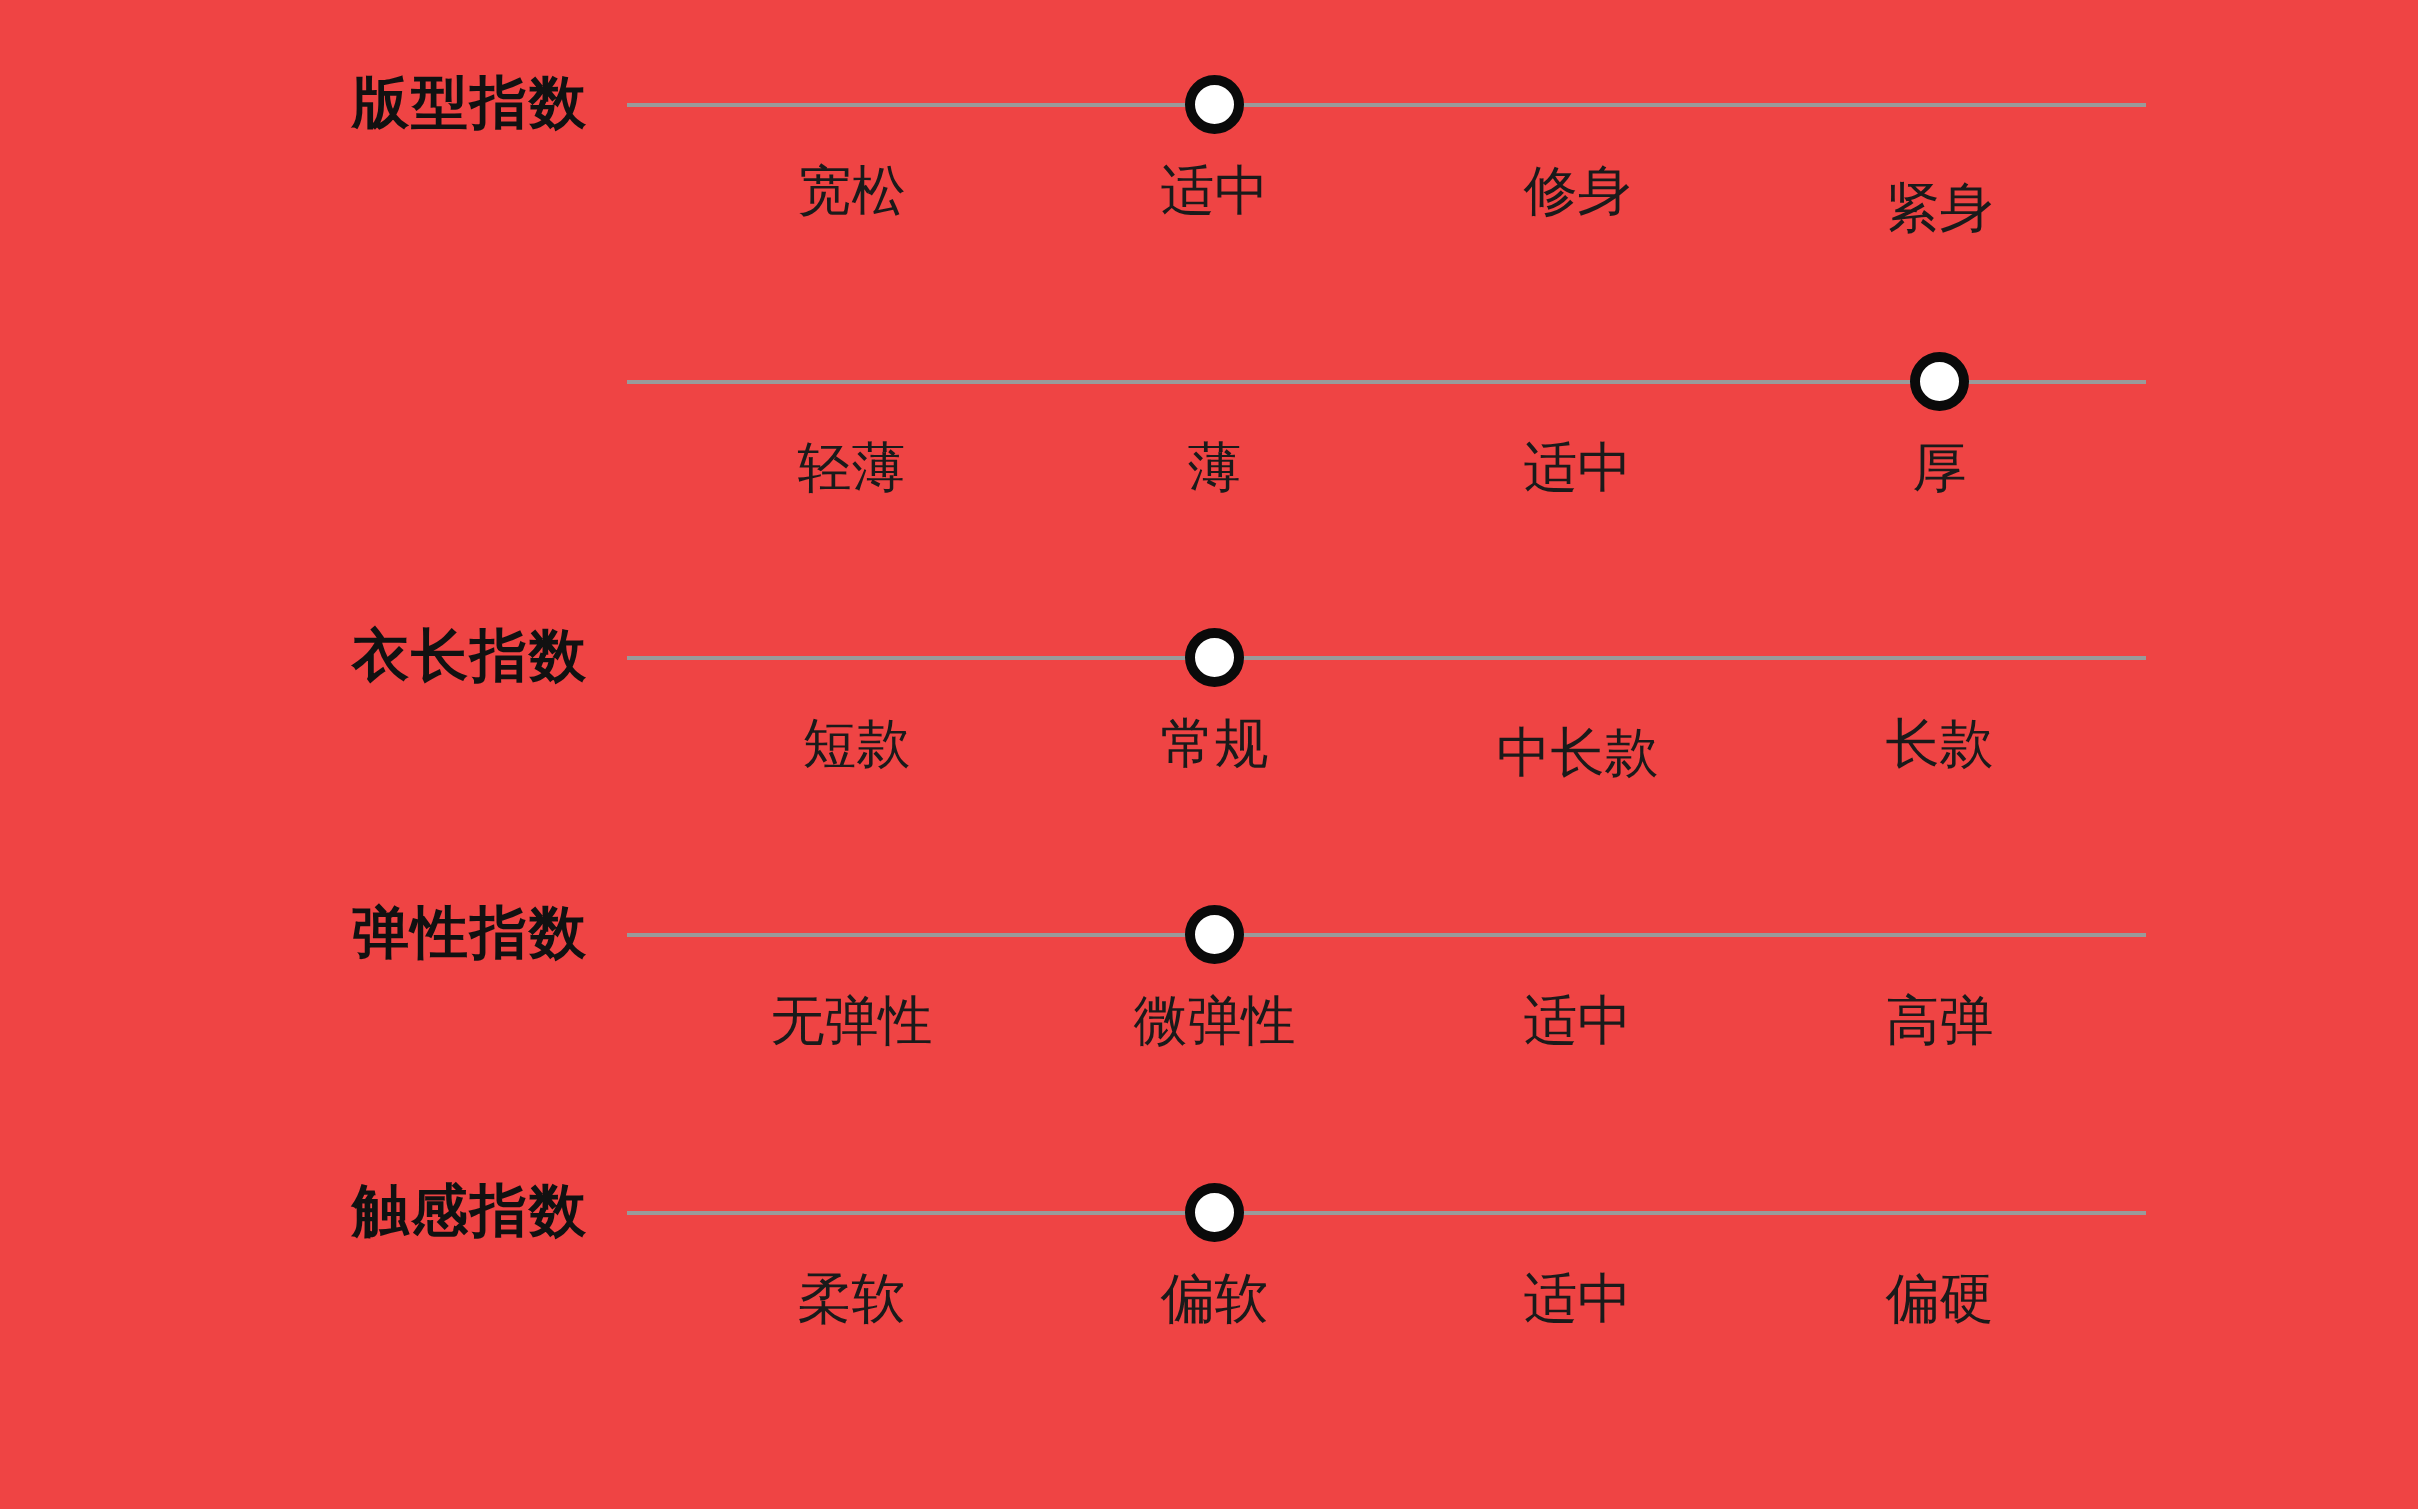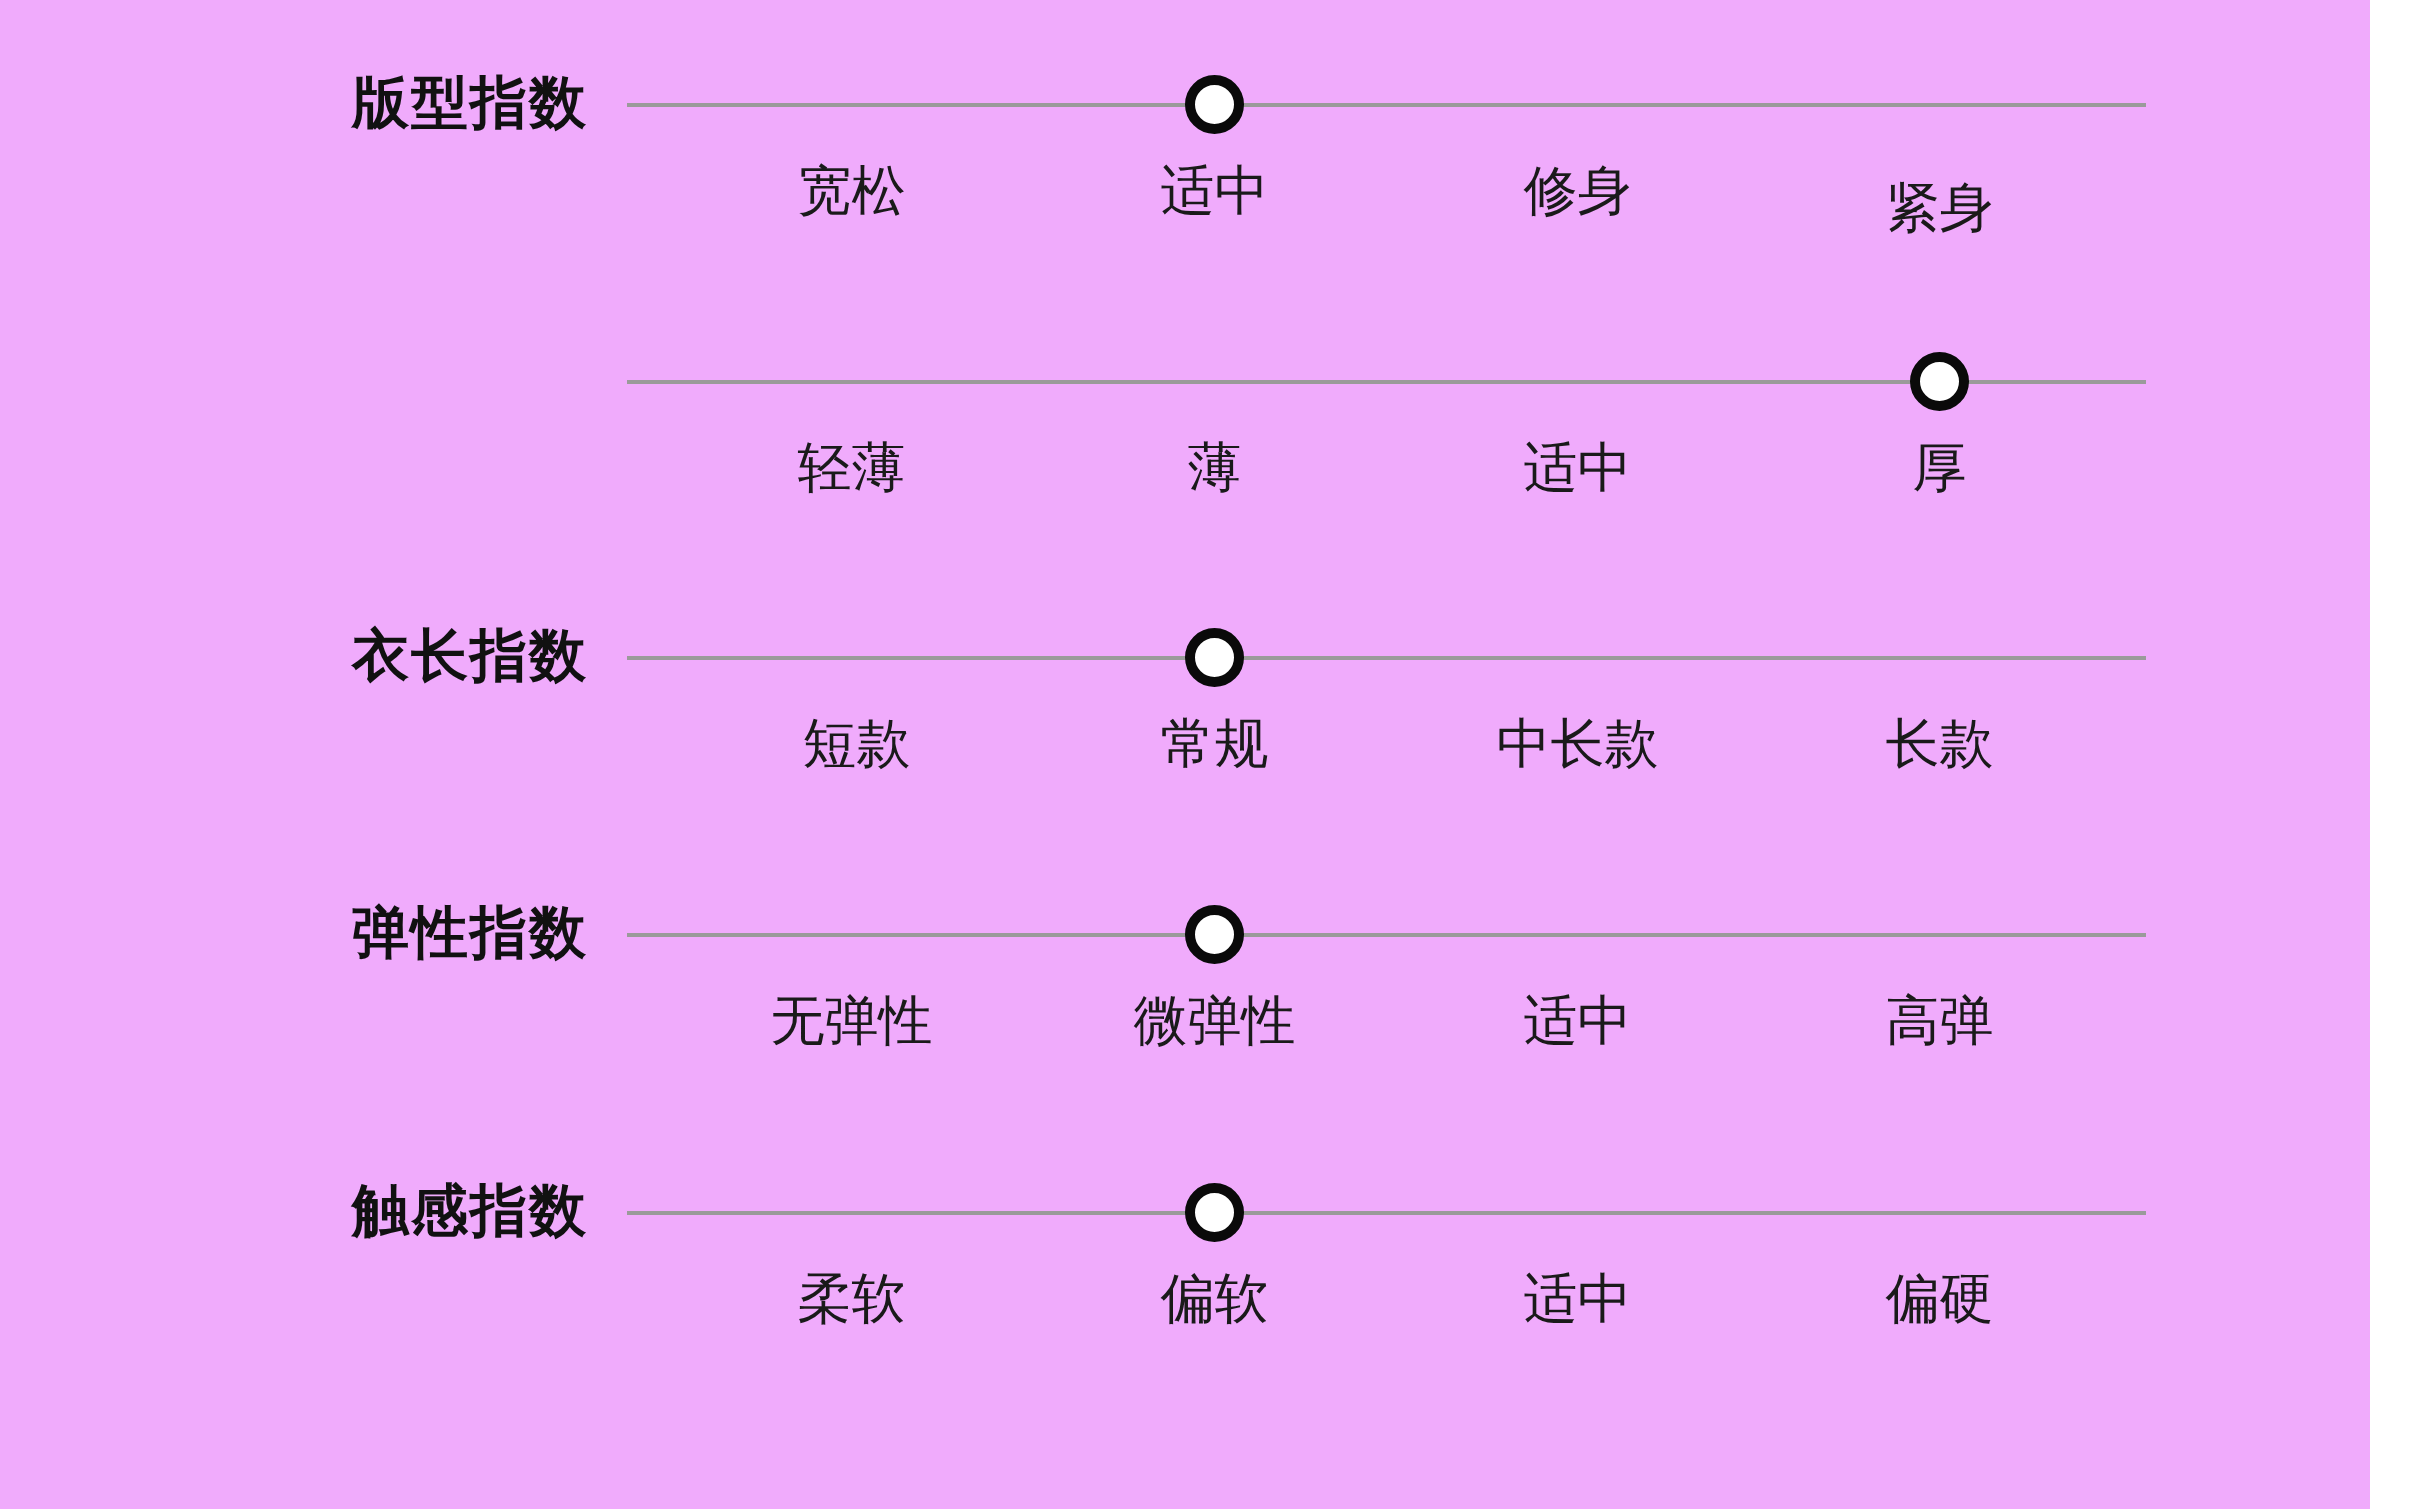--- a/index.html
+++ b/index.html
@@ -9,22 +9,23 @@
     background: #ffffff;
   }
   body {
     font-family: "Liberation Sans", "DejaVu Sans", sans-serif;
     color: #111111;
   }
   #sheet {
     position: relative;
     width: 2370px;
     height: 1509px;
-    background: #f0abfc;
+    background: #ef4444;
     overflow: hidden;
+    padding-left: 48px;
   }
   .attr-row {
     position: absolute;
     left: 0;
     width: 2431px;
     height: 216px;
   }
   
   .row-title {
     position: absolute;
@@ -115,21 +116,21 @@
     </div>
     <div class="attr-row" style="top: 590px;">
       <div class="row-title" style="top: 37px;">衣长指数</div>
       <div class="track-wrap" style="top: 34px;">
         <div class="track-line"></div>
         <div class="knob" style="left: 588px;"></div>
       </div>
       <div class="ticks" style="top: 125px;">
         <div class="tick-label" style="left: 230px;">短款</div>
         <div class="tick-label" style="left: 588px;">常规</div>
-        <div class="tick-label" style="left: 951px;">中长款</div>
+        <div class="tick-label" style="left: 951px; margin-top: 9px;">中长款</div>
         <div class="tick-label" style="left: 1313px;">长款</div>
       </div>
     </div>
     <div class="attr-row" style="top: 867px;">
       <div class="row-title" style="top: 37px;">弹性指数</div>
       <div class="track-wrap" style="top: 34px;">
         <div class="track-line"></div>
         <div class="knob" style="left: 588px;"></div>
       </div>
       <div class="ticks" style="top: 125px;">

